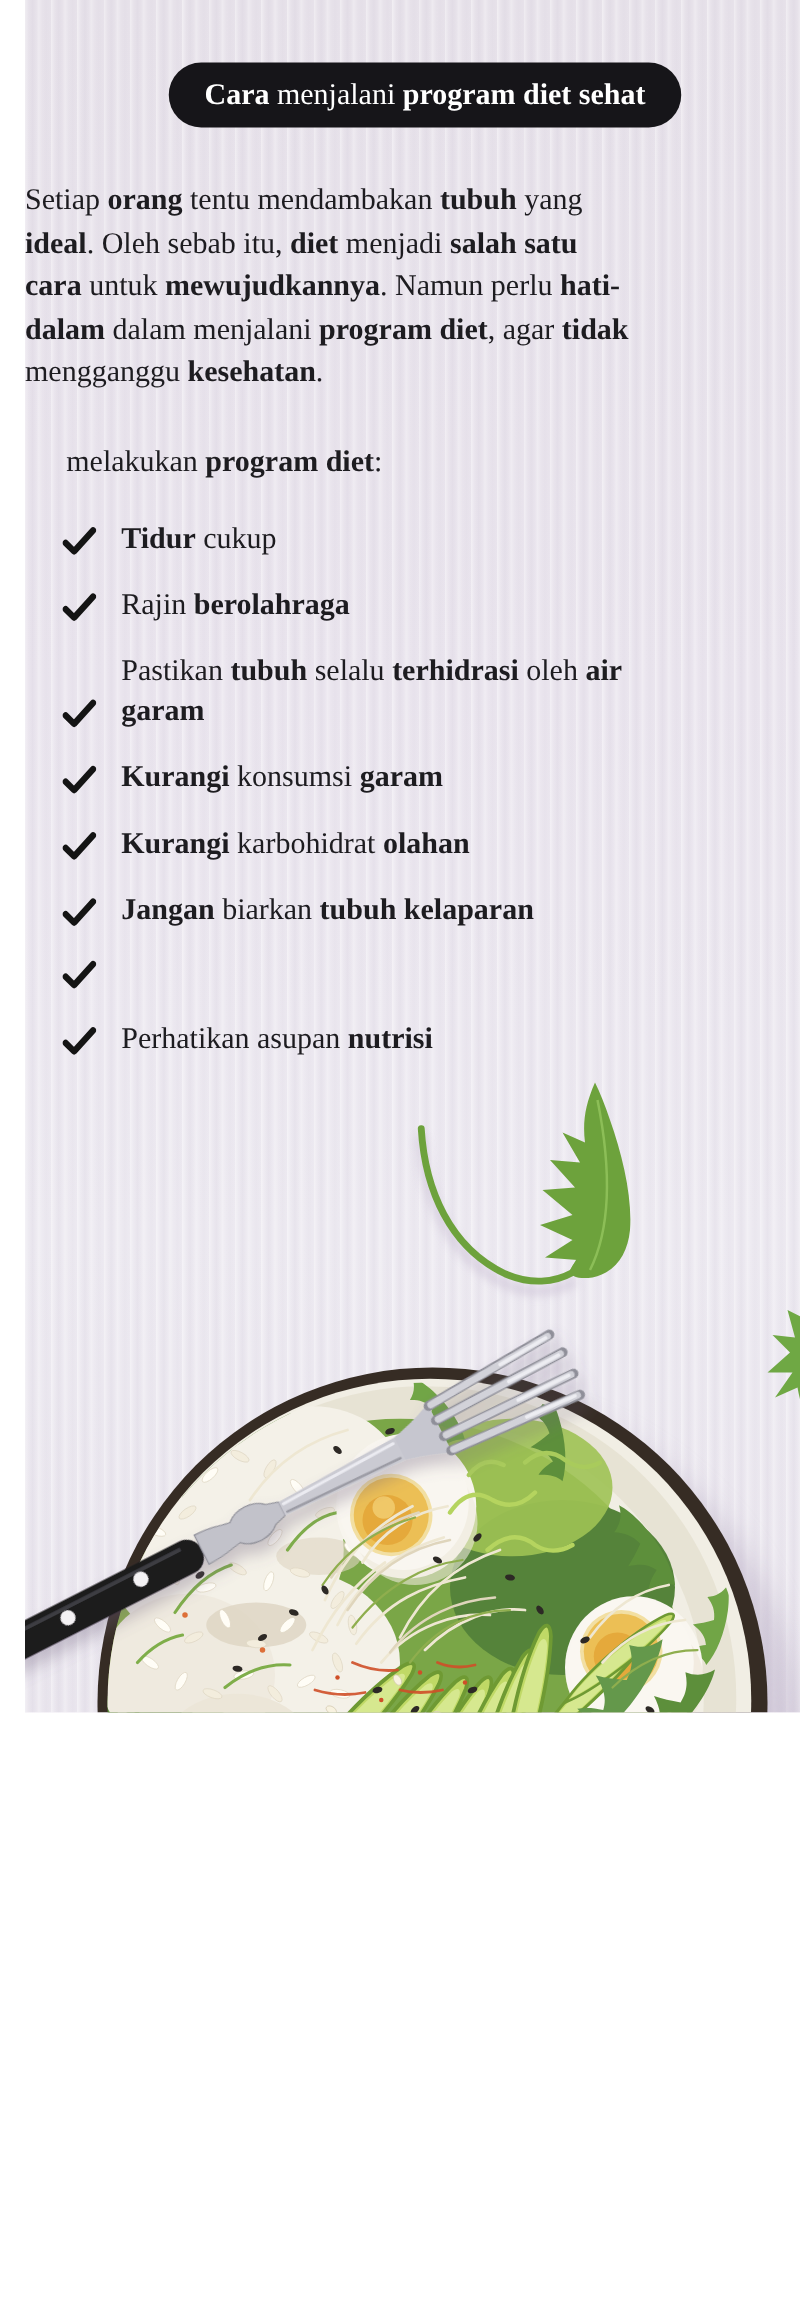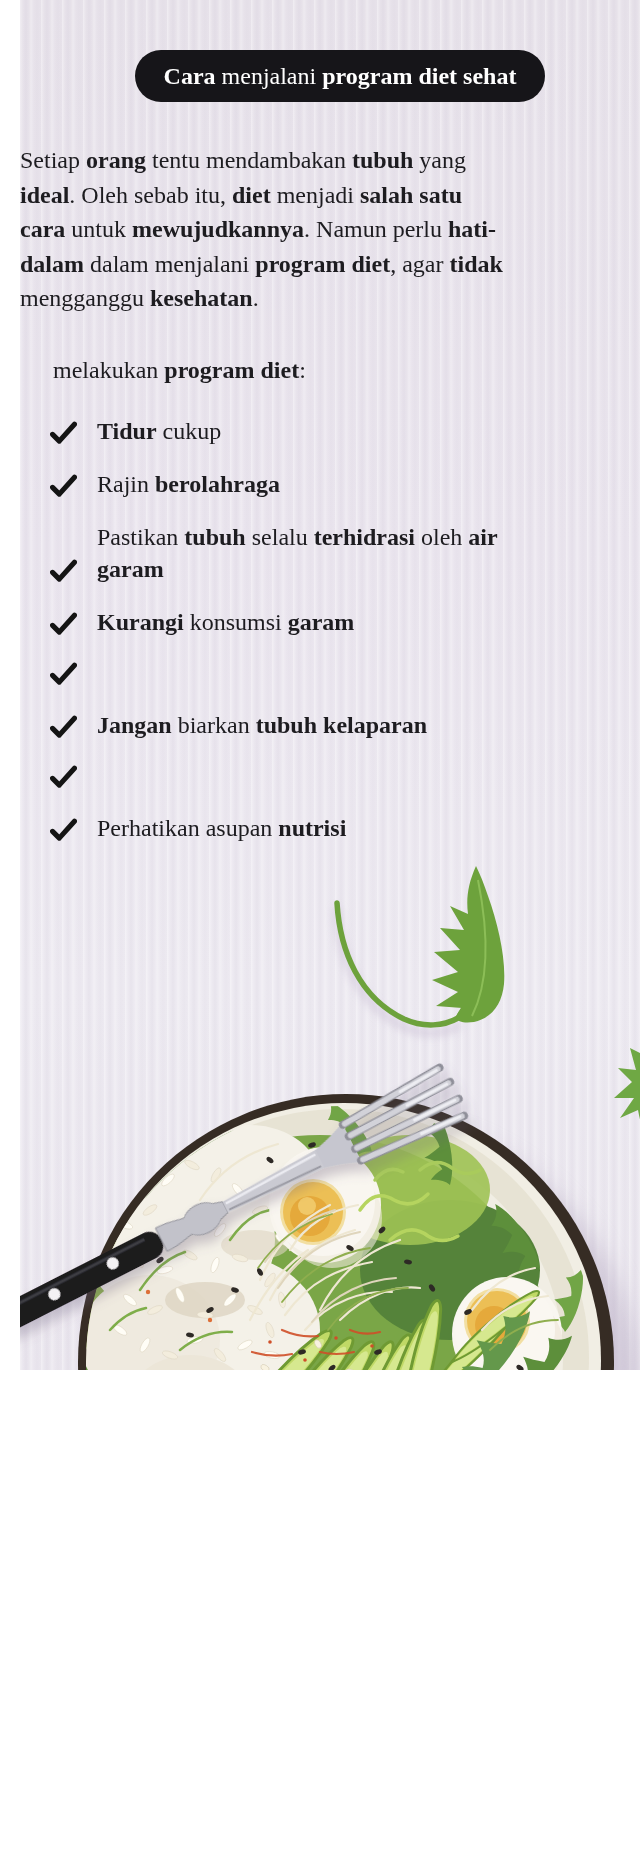--- a/index.html
+++ b/index.html
@@ -87,20 +87,23 @@
             <path d="M3 17 L11 25 L29 5"></path>
           </svg>
         <div class="li-text">
             <div class="ln"><b>Kurangi</b><span> konsumsi </span><b>garam</b></div>
           </div>
       </li>
       <li>
         <svg class="check" viewBox="0 0 32 32">
             <path d="M3 17 L11 25 L29 5"></path>
           </svg>
+        <div class="li-text">
+            <div class="ln"><b>Kurangi</b><span> karbohidrat </span><b>olahan</b></div>
+          </div>
       </li>
       <li>
         <svg class="check" viewBox="0 0 32 32">
             <path d="M3 17 L11 25 L29 5"></path>
           </svg>
         <div class="li-text">
             <div class="ln"><b>Jangan</b><span> biarkan </span><b>tubuh kelaparan</b></div>
           </div>
       </li>
       <li>

